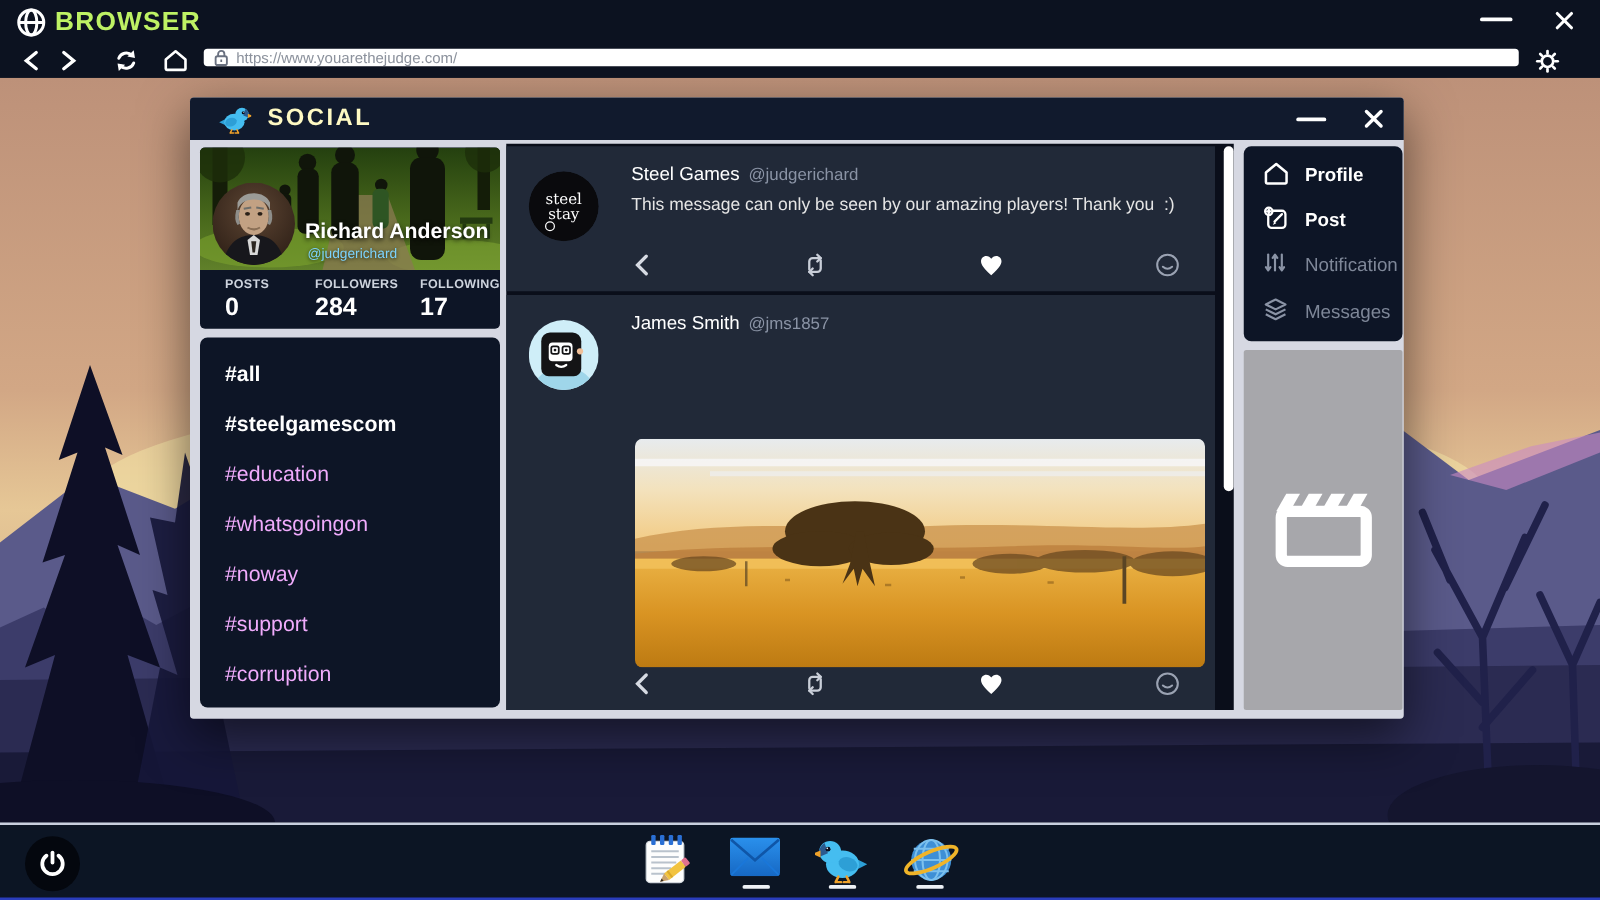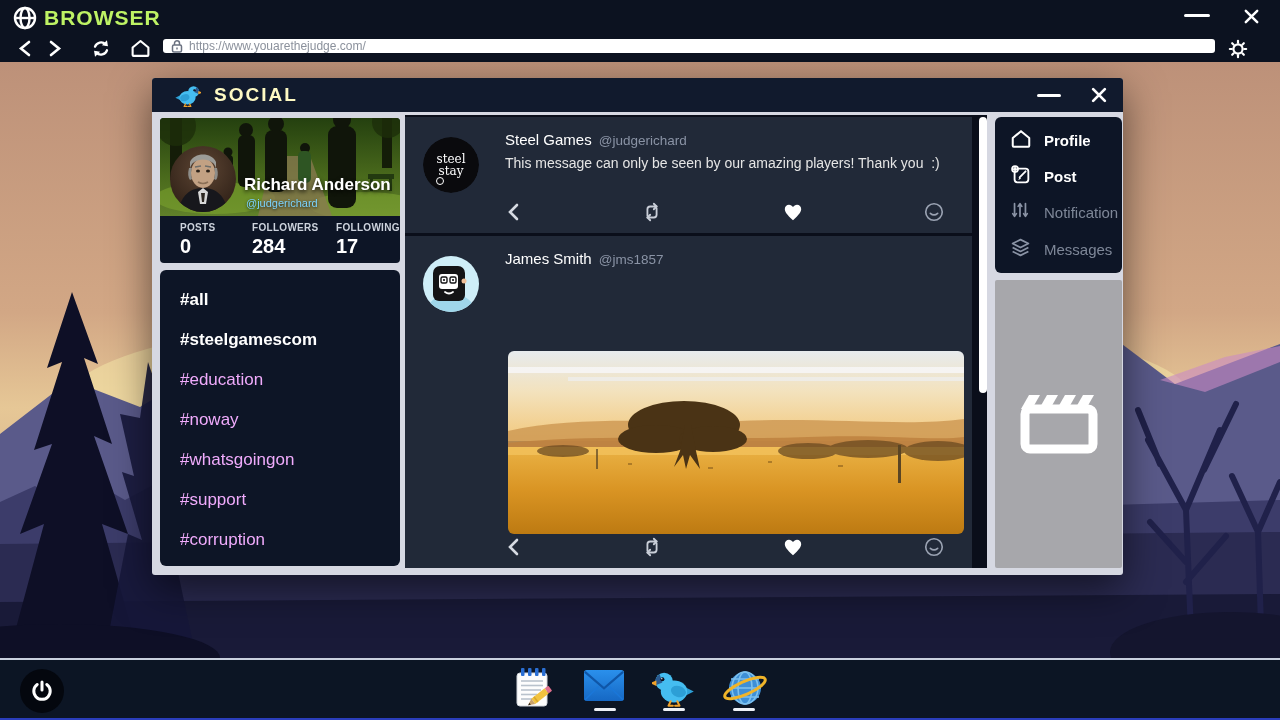--- a/index.html
+++ b/index.html
@@ -278,22 +278,22 @@
     <div class="abs" style="left:176px;top:104px">
       <div class="stat-label">FOLLOWING</div>
       <div class="stat-value">17</div>
     </div>
   </div>
 
   <div class="abs panel tags-panel">
     <div class="tag active">#all</div>
     <div class="tag active">#steelgamescom</div>
     <div class="tag">#education</div>
+    <div class="tag">#whatsgoingon</div>
     <div class="tag">#noway</div>
-    <div class="tag">#whatsgoingon</div>
     <div class="tag">#support</div>
     <div class="tag">#corruption</div>
   </div>
 
   <div class="abs feed">
 
     <div class="post" style="top:2px;height:116px">
       <span class="post-avatar">
         <span class="steel-avatar">
           <span>steel</span>

